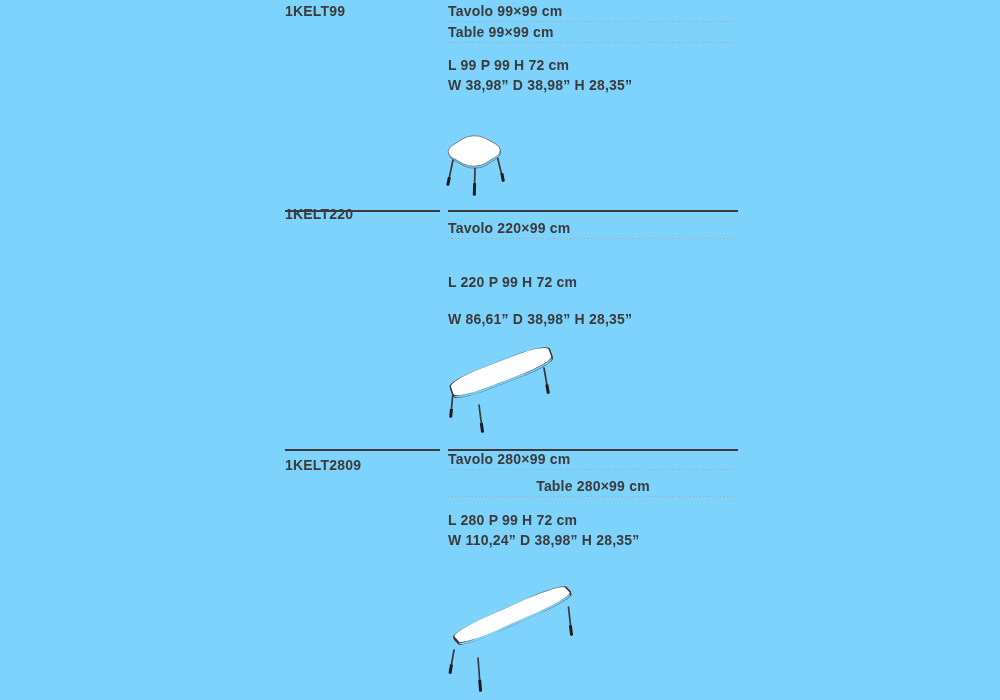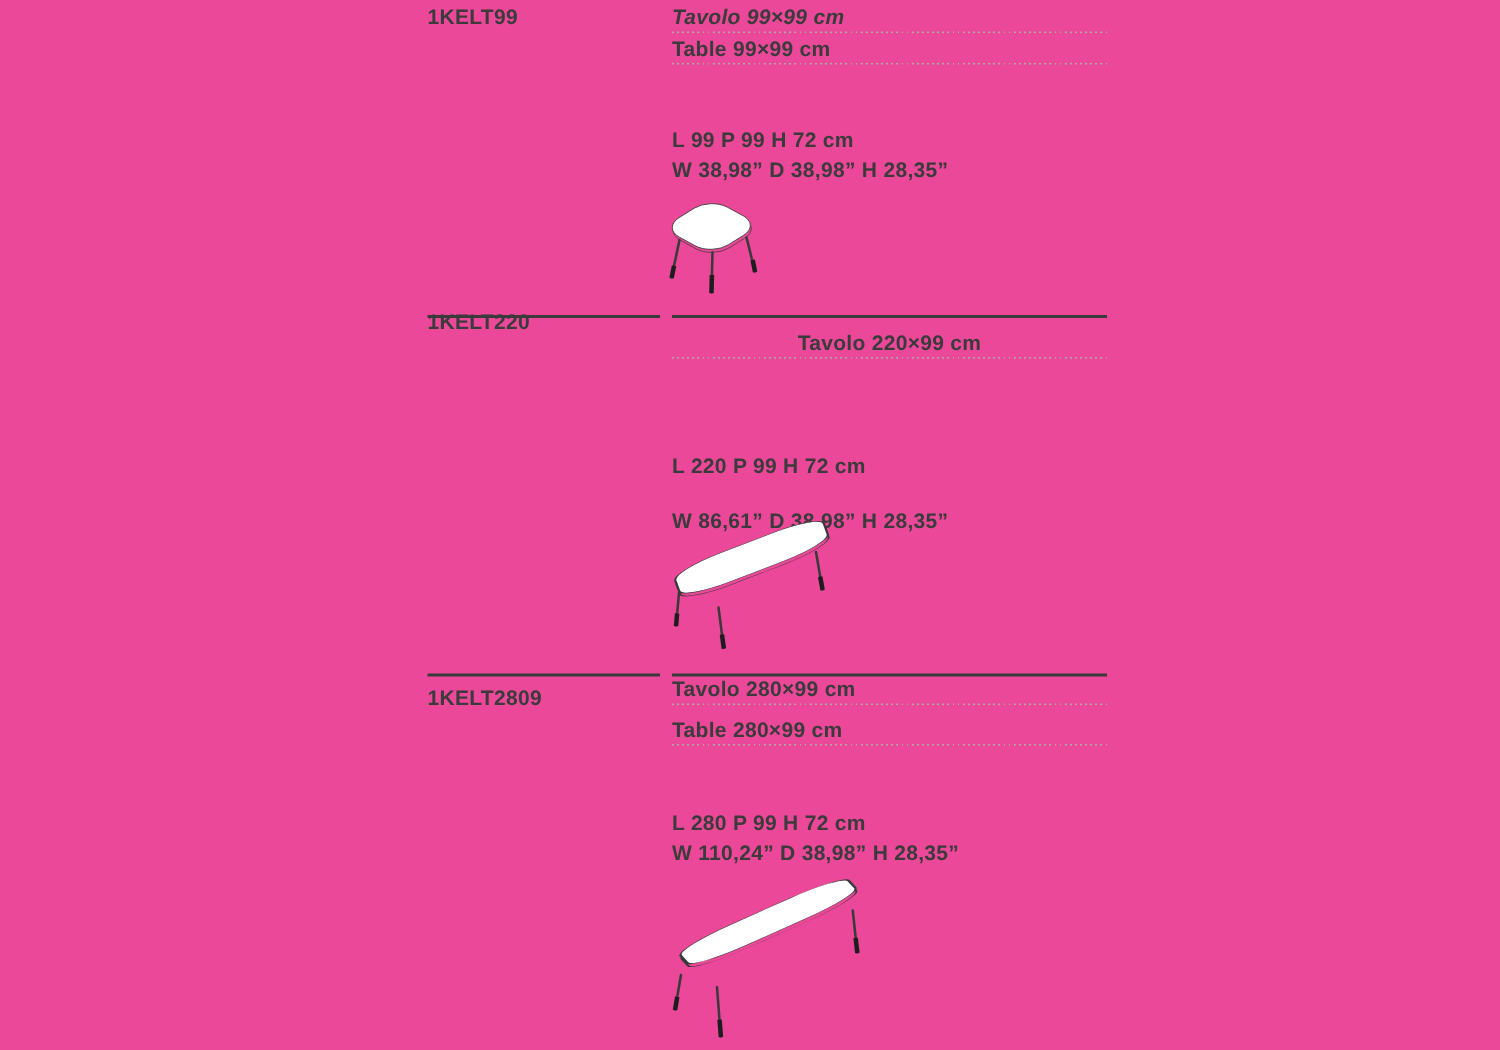--- a/index.html
+++ b/index.html
@@ -1,46 +1,46 @@
 <!DOCTYPE html>
 <html><head>
 <meta charset="utf-8">
 <style>
   html,body{margin:0;padding:0;background:#ffffff;}
   .page{
-    position:relative;width:1000px;height:700px;background:#ec4899;overflow:hidden;
+    position:relative;width:1000px;height:700px;background:#7dd3fc;overflow:hidden;
     font-family:"Liberation Sans","DejaVu Sans",sans-serif;
     color:#3b3b3b;
   }
   .txt{
     position:absolute;font-size:14px;font-weight:700;letter-spacing:.2px;
     line-height:14px;white-space:nowrap;
   }
   .name-line{
     position:absolute;left:448px;width:290px;height:18px;
     font-size:14px;font-weight:700;letter-spacing:.2px;line-height:14px;white-space:nowrap;
     background:repeating-linear-gradient(to right,#ababab 0,#ababab 1.2px,transparent 1.2px,transparent 3.4px) left bottom/100% 1.2px no-repeat;
   }
   .rule{position:absolute;height:2px;background:#3a3a3a;}
   .rule-left{left:285px;width:155px;}
   .rule-right{left:448px;width:290px;}
   .code{left:285px;}
-  .dim{left:448px;margin-top:28px;}
+  .dim{left:448px;}
   
-  .s1-code{top:4px;}  .s1-n1{top:4px;font-style:italic;} .s1-n2{top:25px;}
+  .s1-code{top:4px;}  .s1-n1{top:4px;} .s1-n2{top:25px;}
   .s1-d1{top:58px;}   .s1-d2{top:78px;}
   .s1-svg{position:absolute;left:425px;top:118px;}
   
   .s2-rule{top:210px;}
-  .s2-code{top:207px;} .s2-n1{top:221px;text-align:center;} .s2-n2{top:242px;}
+  .s2-code{top:207px;} .s2-n1{top:221px;} .s2-n2{top:242px;}
   .s2-d1{top:275px;}   .s2-d2{top:312px;}
   .s2-svg{position:absolute;left:435px;top:335px;}
   
   .s3-rule{top:449px;}
-  .s3-code{top:458px;text-align:center;} .s3-n1{top:452px;} .s3-n2{top:479px;}
+  .s3-code{top:458px;text-align:center;} .s3-n1{top:452px;} .s3-n2{top:479px;text-align:center;}
   .s3-d1{top:513px;}   .s3-d2{top:533px;text-align:right;}
   .s3-svg{position:absolute;left:435px;top:575px;}
 
   .top-edge{fill:#ffffff;stroke:#3a3a3a;stroke-width:1.4;}
   .top-thick{fill:none;stroke:#3a3a3a;stroke-width:1.2;}
   .leg{stroke:#3a3a3a;stroke-width:1.7;fill:none;stroke-linecap:round;}
   .foot{stroke:#1d1d1d;stroke-width:3;fill:none;stroke-linecap:butt;}
 </style>
 </head>
 <body>

